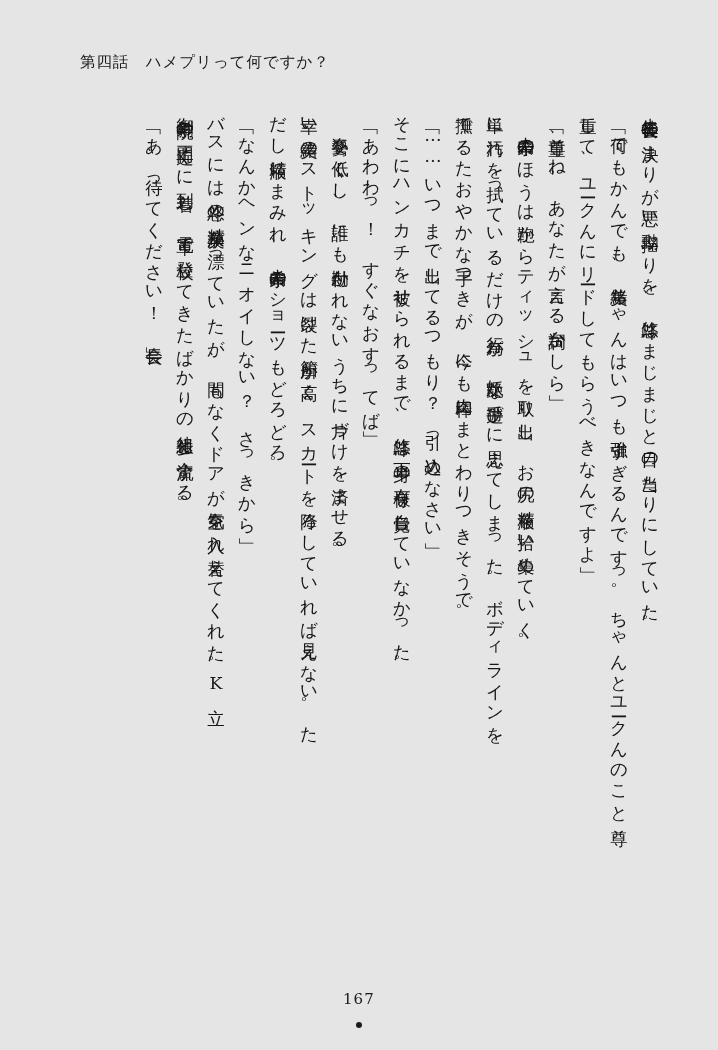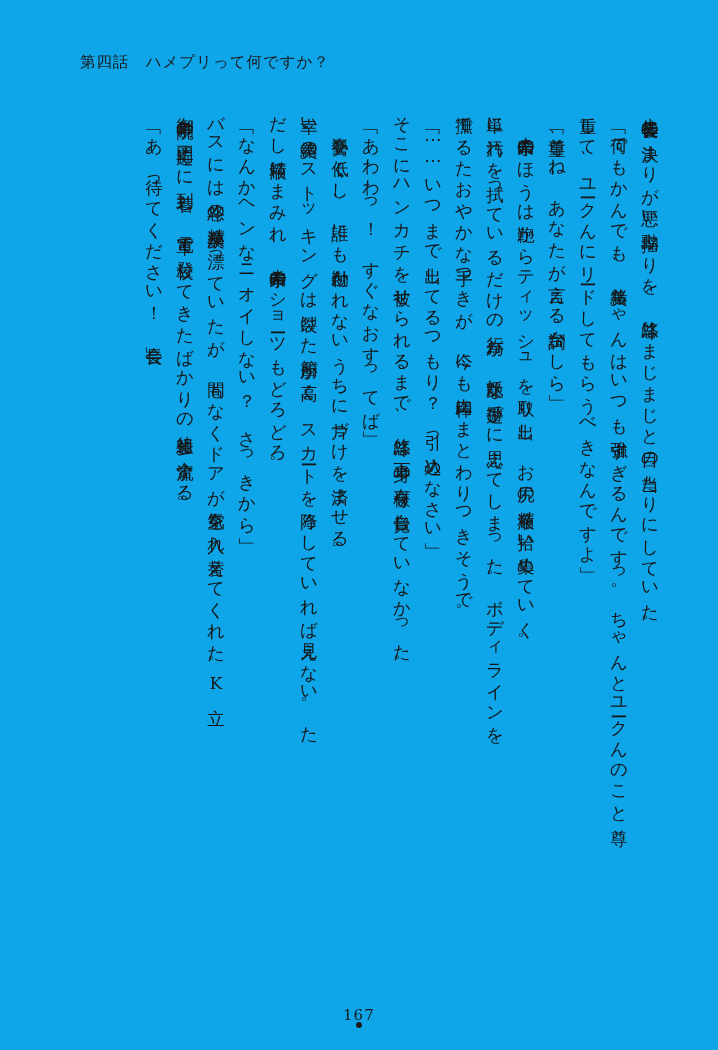--- a/index.html
+++ b/index.html
@@ -8,21 +8,21 @@
     background: #ffffff;
   }
   body {
     font-family: "DejaVu Serif", "Liberation Serif", serif;
     color: #1a1a1a;
   }
   .page {
     position: relative;
     width: 718px;
     height: 1050px;
-    background: #0ea5e9;
+    background: #e5e5e5;
     overflow: hidden;
     box-sizing: border-box;
   }
 
   
   .running-head {
     position: absolute;
     top: 52px;
     left: 80px;
     font-size: 15.5px;
@@ -57,21 +57,21 @@
     color: #161616;
   }
   
   .vline.indent {
     padding-top: 19px;
   }
 
   
   .page-number {
     position: absolute;
-    bottom: 26px;
+    bottom: 42px;
     left: 0;
     width: 100%;
     text-align: center;
     font-size: 15px;
     letter-spacing: 0.08em;
     color: #1a1a1a;
   }
   .page-dot {
     position: absolute;
     bottom: 22px;

